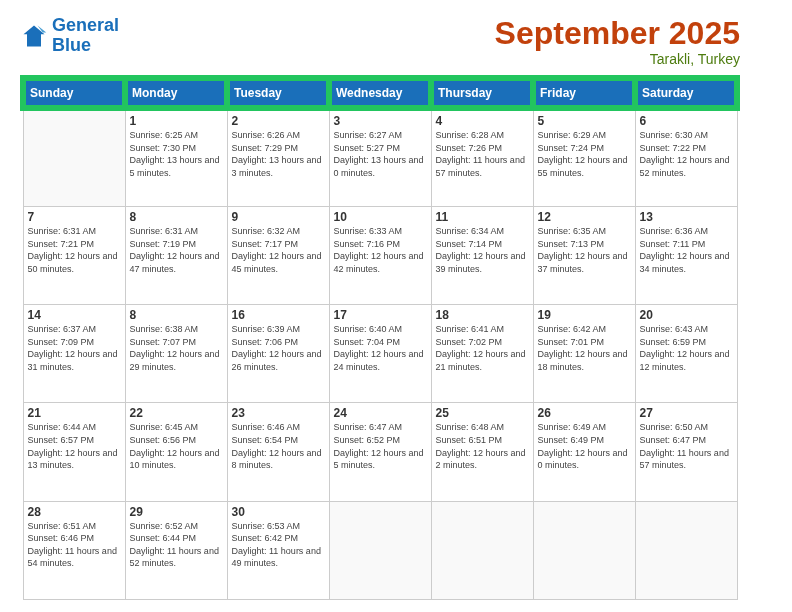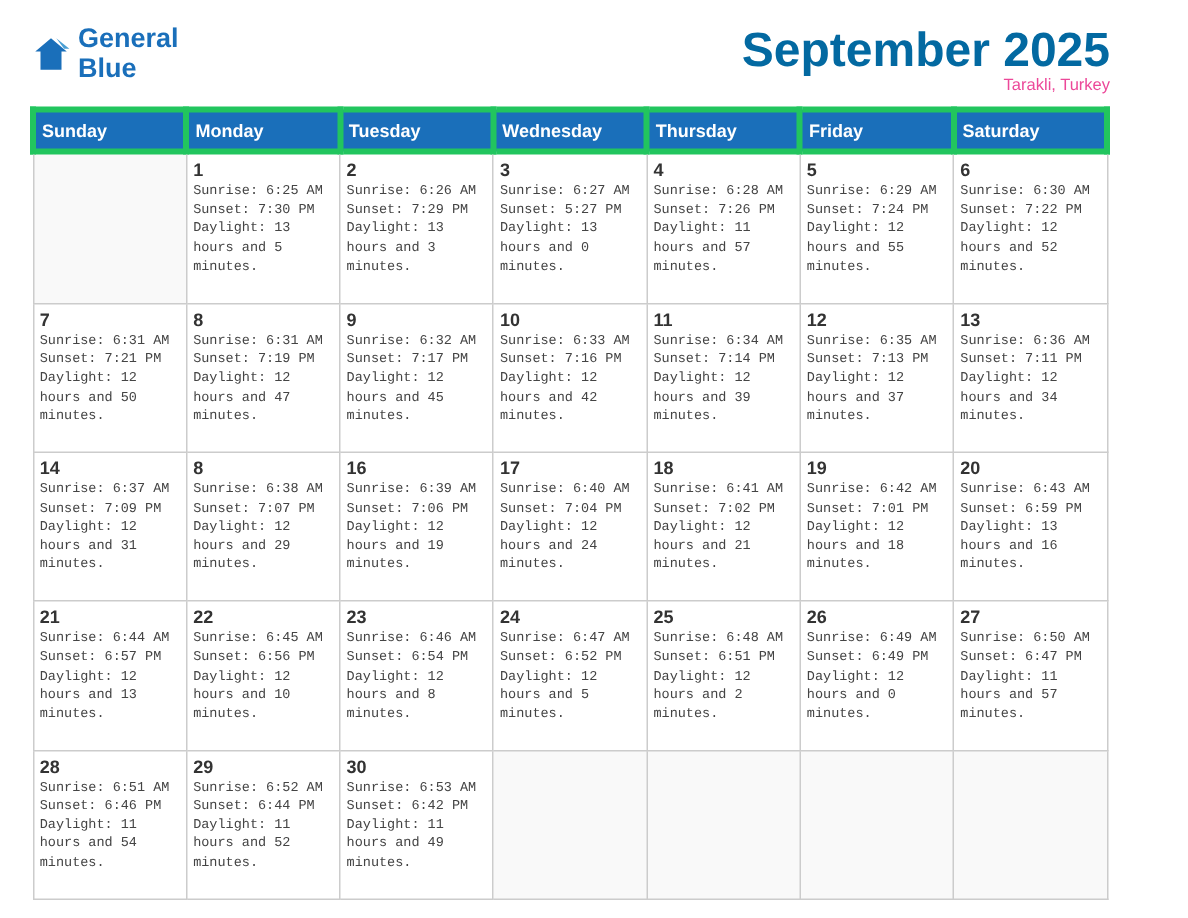--- a/index.html
+++ b/index.html
@@ -40,63 +40,62 @@
     .logo-icon {
       width: 28px;
       height: 28px;
     }
     .title-block {
       text-align: right;
     }
     .month-title {
       font-size: 32px;
       font-weight: bold;
-      color: #0369a1;
+      color: #c2410c;
       line-height: 1.1;
     }
     .location {
-      font-size: 11px;
-      color: #ec4899;
+      font-size: 14px;
+      color: #4d7c0f;
     }
     .calendar {
       flex: 1;
       border: 1px solid #ccc;
       border-collapse: collapse;
       width: 100%;
       table-layout: fixed;
     }
     .calendar th {
       background-color: #1a6fba;
       color: #fff;
       font-size: 12px;
       font-weight: bold;
       padding: 5px 4px;
       text-align: left;
-      border: 4px solid #22c55e;
+      border: 6px solid #22c55e;
     }
     .calendar td {
       border: 1px solid #ccc;
       vertical-align: top;
       padding: 3px 4px;
       font-size: 9.5px;
       color: #333;
       height: 82px;
     }
     .day-number {
       font-size: 12px;
       font-weight: bold;
       color: #333;
       display: block;
       margin-bottom: 1px;
     }
     .day-info {
       font-size: 9px;
       color: #444;
       line-height: 1.4;
-      font-family: Liberation Mono, monospace;
     }
     .empty-cell {
       background: #f9f9f9;
     }
   </style>
 </head>
 <body>
 
 <div class="page">
   <div class="header">
@@ -253,21 +252,21 @@
           <div>Sunrise: 6:38 AM</div>
           <div>Sunset: 7:07 PM</div>
           <div>Daylight: 12 hours and 29 minutes.</div>
         </div>
       </td>
           <td>
         <span class="day-number">16</span>
         <div class="day-info">
           <div>Sunrise: 6:39 AM</div>
           <div>Sunset: 7:06 PM</div>
-          <div>Daylight: 12 hours and 19 minutes.</div>
+          <div>Daylight: 12 hours and 26 minutes.</div>
         </div>
       </td>
           <td>
         <span class="day-number">17</span>
         <div class="day-info">
           <div>Sunrise: 6:40 AM</div>
           <div>Sunset: 7:04 PM</div>
           <div>Daylight: 12 hours and 24 minutes.</div>
         </div>
       </td>
@@ -285,21 +284,21 @@
           <div>Sunrise: 6:42 AM</div>
           <div>Sunset: 7:01 PM</div>
           <div>Daylight: 12 hours and 18 minutes.</div>
         </div>
       </td>
           <td>
         <span class="day-number">20</span>
         <div class="day-info">
           <div>Sunrise: 6:43 AM</div>
           <div>Sunset: 6:59 PM</div>
-          <div>Daylight: 13 hours and 16 minutes.</div>
+          <div>Daylight: 12 hours and 12 minutes.</div>
         </div>
       </td>
         </tr>
         <tr>
           <td>
         <span class="day-number">21</span>
         <div class="day-info">
           <div>Sunrise: 6:44 AM</div>
           <div>Sunset: 6:57 PM</div>
           <div>Daylight: 12 hours and 13 minutes.</div>

